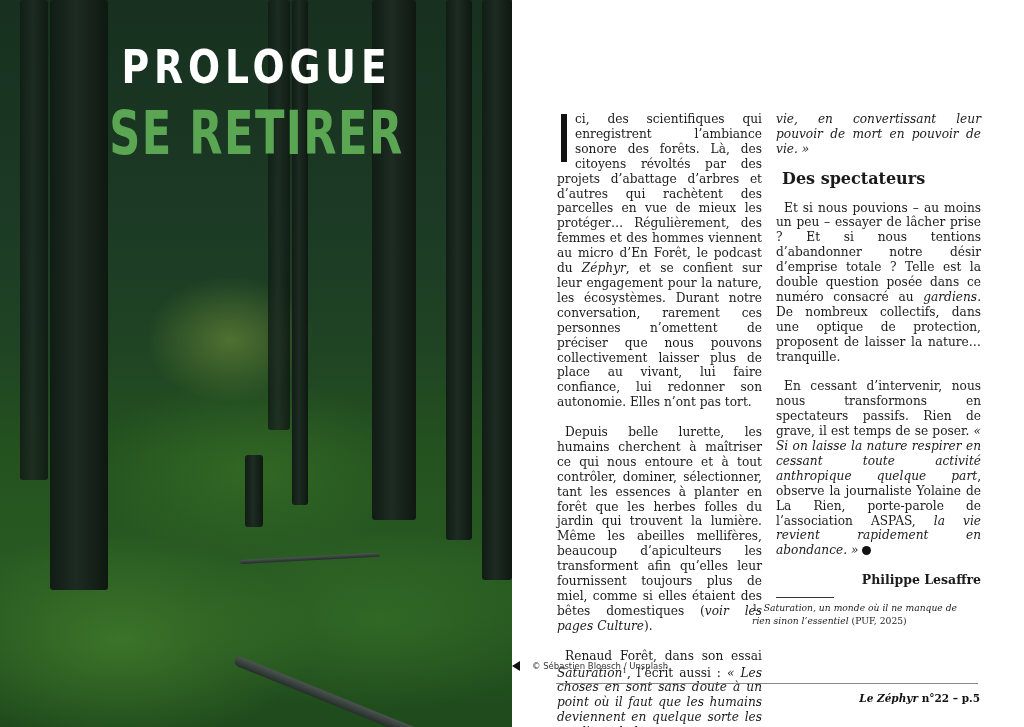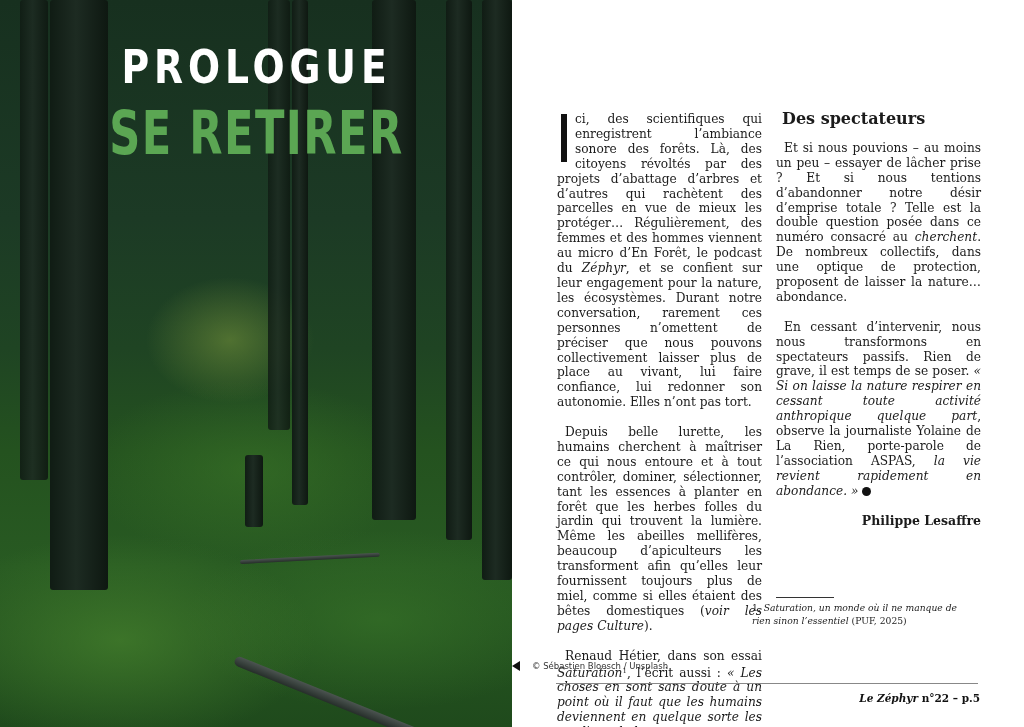--- a/index.html
+++ b/index.html
@@ -81,28 +81,29 @@
 </div>
 
 <div class="col col-1">
   <p class="first">
     <span class="dropcap"></span><span>ci, des scientifiques qui enregistrent l’ambiance sonore des forêts. Là, des citoyens révoltés par des projets d’abattage d’arbres et d’autres qui rachètent des parcelles en vue de mieux les protéger… Régulièrement, des femmes et des hommes viennent au micro d’En Forêt, le podcast du </span><i>Zéphyr</i><span>, et se confient sur leur engagement pour la nature, les écosystèmes. Durant notre conversation, rarement ces personnes n’omettent de préciser que nous pouvons collectivement laisser plus de place au vivant, lui faire confiance, lui redonner son autonomie. Elles n’ont pas tort.</span>
   </p>
   <p>
     <span>Depuis belle lurette, les humains cherchent à maîtriser ce qui nous entoure et à tout contrôler, dominer, sélectionner, tant les essences à planter en forêt que les herbes folles du jardin qui trouvent la lumière. Même les abeilles mellifères, beaucoup d’apiculteurs les transforment afin qu’elles leur fournissent toujours plus de miel, comme si elles étaient des bêtes domestiques (</span><i>voir les pages Culture</i><span>).</span>
   </p>
   <p>
-    <span>Renaud Hétier, dans son essai </span><i>Saturation</i><sup>1</sup><span>, l’écrit aussi : </span><i>« Les choses en sont sans doute à un point où il faut que les humains deviennent en quelque sorte les gardiens de la</i>
+    <span>Renaud Forêt, dans son essai </span><i>Saturation</i><sup>1</sup><span>, l’écrit aussi : </span><i>« Les choses en sont sans doute à un point où il faut que les humains deviennent en quelque sorte les gardiens de la</i>
   </p>
 </div>
 
 <div class="col col-2">
+  <p class="first"><i>vie, en convertissant leur pouvoir de mort en pouvoir de vie. »</i></p>
   <div class="subhead">Des spectateurs</div>
   <p>
-    <span>Et si nous pouvions – au moins un peu – essayer de lâcher prise ? Et si nous tentions d’abandonner notre désir d’emprise totale ? Telle est la double question posée dans ce numéro consacré au </span><i>cherchent</i><span>. De nombreux collectifs, dans une optique de protection, proposent de laisser la nature… abondance.</span>
+    <span>Et si nous pouvions – au moins un peu – essayer de lâcher prise ? Et si nous tentions d’abandonner notre désir d’emprise totale ? Telle est la double question posée dans ce numéro consacré au </span><i>gardiens</i><span>. De nombreux collectifs, dans une optique de protection, proposent de laisser la nature… tranquille.</span>
   </p>
   <p>
     <span>En cessant d’intervenir, nous nous transformons en spectateurs passifs. Rien de grave, il est temps de se poser. </span><i>« Si on laisse la nature respirer en cessant toute activité anthropique quelque part</i><span>, observe la journaliste Yolaine de La Rien, porte-parole de l’association ASPAS, </span><i>la vie revient rapidement en abondance. »</i><span class="end-dot"></span>
   </p>
   <div class="signature">Philippe Lesaffre</div>
 </div>
 
 <div class="footnote-rule"></div>
 <div class="footnote">
   <span>1.</span>

